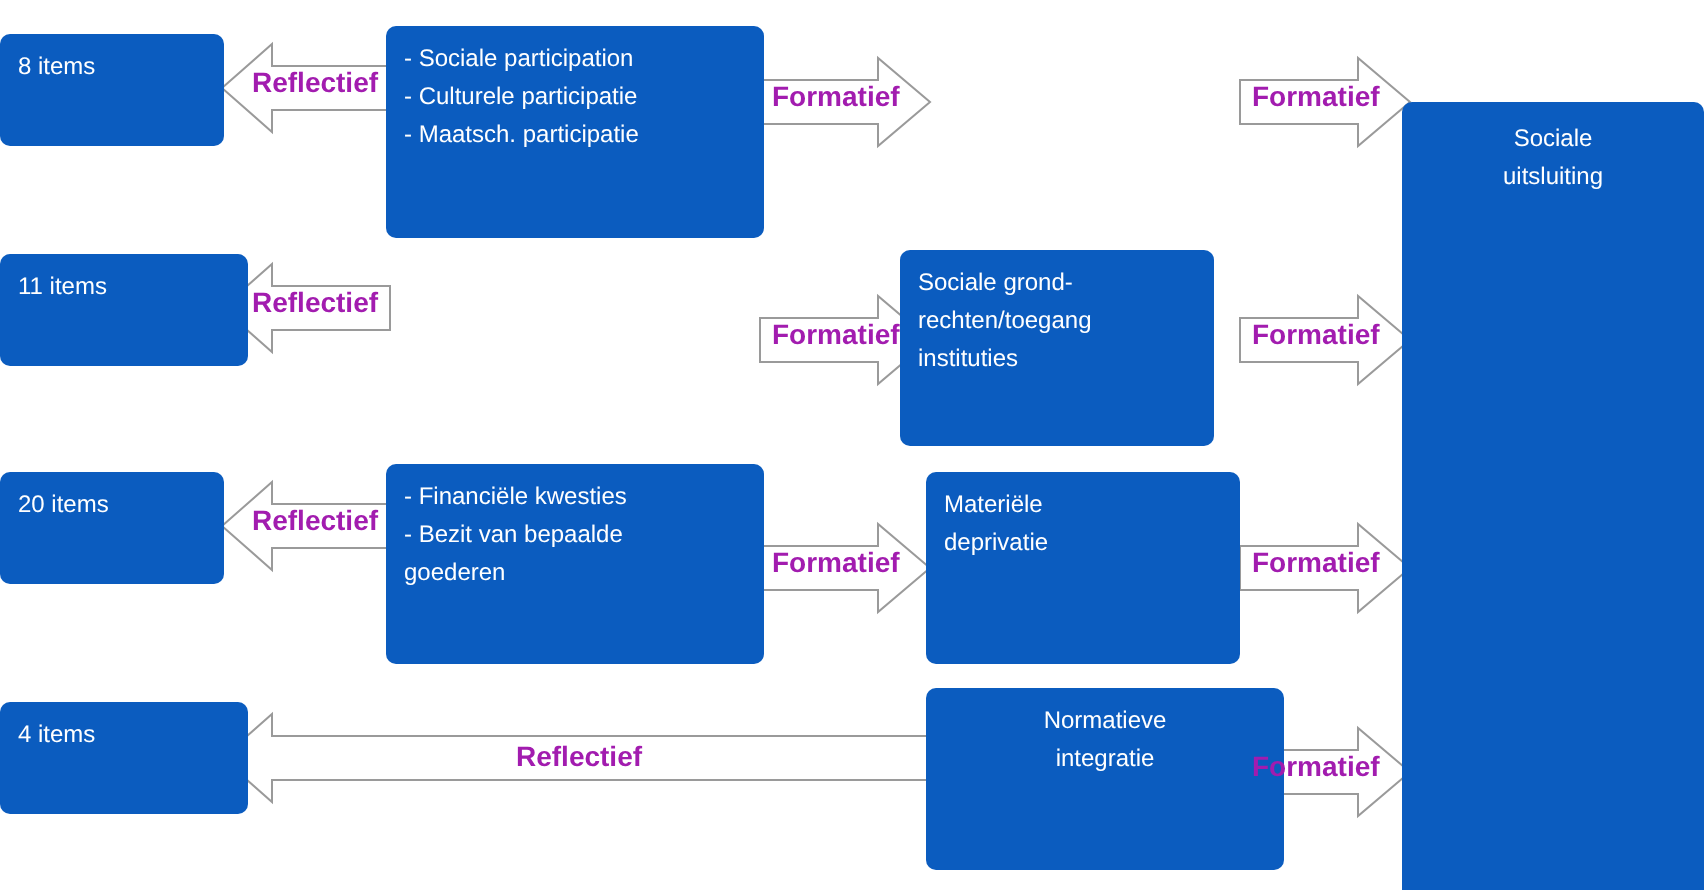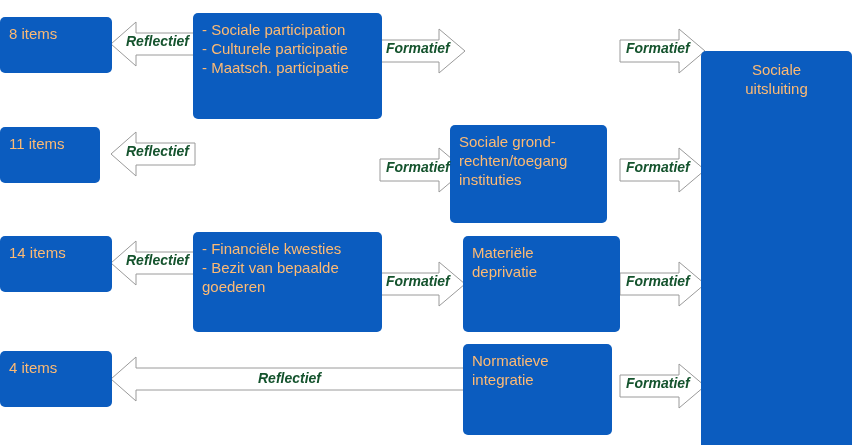--- a/index.html
+++ b/index.html
@@ -12,23 +12,23 @@
     width: 854px;
     height: 445px;
     background: #ffffff;
     font-family: "Liberation Sans", sans-serif;
     overflow: hidden;
   }
   .box {
     position: absolute;
     background: #0B5CBF;
     border-radius: 5px;
-    color: #fdba74;
+    color: #ffffff;
     box-sizing: border-box;
-    font-size: 15px;
+    font-size: 12px;
     line-height: 19px;
     white-space: pre-line;
     z-index: 3;
   }
   .box.pad {
     padding: 7px 9px 0 9px;
   }
   .box.center {
     display: flex;
     align-items: flex-start;
@@ -43,25 +43,24 @@
   }
   .arrow-shape {
     fill: #ffffff;
     stroke: #9a9a9a;
     stroke-width: 1;
   }
   .arrow-label {
     position: absolute;
     z-index: 4;
     font-size: 14px;
-    color: #14532d;
+    color: #a21caf;
     font-weight: bold;
     white-space: nowrap;
     line-height: 16px;
-    font-style: italic;
   }
   .arrow-label.plain {
     font-weight: bold;
   }
 </style>
 </head>
 <body>
 
 <div id="canvas">
 
@@ -83,21 +82,21 @@
   <svg class="arrow-svg" style="left:380px; top:28px;" width="86" height="46">
     <polygon class="arrow-shape" points="0,12 59,12 59,1 85,23 59,45 59,34 0,34"></polygon>
   </svg>
   <div class="arrow-label" style="left:386px; top:40px;">Formatief</div>
 
   <svg class="arrow-svg" style="left:620px; top:28px;" width="86" height="46">
     <polygon class="arrow-shape" points="0,12 59,12 59,1 85,23 59,45 59,34 0,34"></polygon>
   </svg>
   <div class="arrow-label" style="left:626px; top:40px;">Formatief</div>
 
-  <div class="box pad" style="left:0px; top:127px; width:100px; height:56px;">11 items</div>
+  <div class="box pad" style="left:0px; top:127px; width:124px; height:56px;">11 items</div>
 
 
   <div class="box pad" style="left:450px; top:125px; width:157px; height:98px;">Sociale grond-
 rechten/toegang
 instituties</div>
 
   <svg class="arrow-svg" style="left:110px; top:131px;" width="86" height="46">
     <polygon class="arrow-shape" points="1,23 26,1 26,12 85,12 85,34 26,34 26,45"></polygon>
   </svg>
   <div class="arrow-label" style="left:126px; top:143px;">Reflectief</div>
@@ -105,21 +104,21 @@
   <svg class="arrow-svg" style="left:380px; top:147px;" width="86" height="46">
     <polygon class="arrow-shape" points="0,12 59,12 59,1 85,23 59,45 59,34 0,34"></polygon>
   </svg>
   <div class="arrow-label" style="left:386px; top:159px;">Formatief</div>
 
   <svg class="arrow-svg" style="left:620px; top:147px;" width="86" height="46">
     <polygon class="arrow-shape" points="0,12 59,12 59,1 85,23 59,45 59,34 0,34"></polygon>
   </svg>
   <div class="arrow-label" style="left:626px; top:159px;">Formatief</div>
 
-  <div class="box pad" style="left:0px; top:236px; width:112px; height:56px;">14 items</div>
+  <div class="box pad" style="left:0px; top:236px; width:112px; height:56px;">20 items</div>
 
   <div class="box pad" style="left:193px; top:232px; width:189px; height:100px;">- Financiële kwesties
 - Bezit van bepaalde
    goederen</div>
 
   <div class="box pad" style="left:463px; top:236px; width:157px; height:96px;">Materiële
 deprivatie</div>
 
   <svg class="arrow-svg" style="left:110px; top:240px;" width="86" height="46">
     <polygon class="arrow-shape" points="1,23 26,1 26,12 85,12 85,34 26,34 26,45"></polygon>
@@ -129,23 +128,23 @@
   <svg class="arrow-svg" style="left:380px; top:261px;" width="86" height="46">
     <polygon class="arrow-shape" points="0,12 59,12 59,1 85,23 59,45 59,34 0,34"></polygon>
   </svg>
   <div class="arrow-label" style="left:386px; top:273px;">Formatief</div>
 
   <svg class="arrow-svg" style="left:620px; top:261px;" width="86" height="46">
     <polygon class="arrow-shape" points="0,12 59,12 59,1 85,23 59,45 59,34 0,34"></polygon>
   </svg>
   <div class="arrow-label" style="left:626px; top:273px;">Formatief</div>
 
-  <div class="box pad" style="left:0px; top:351px; width:112px; height:56px;">4 items</div>
+  <div class="box pad" style="left:0px; top:351px; width:124px; height:56px;">4 items</div>
 
-  <div class="box pad" style="left:463px; top:344px; width:149px; height:91px;">Normatieve
+  <div class="box pad" style="left:463px; top:344px; width:179px; height:91px;text-align:center;">Normatieve
 integratie</div>
 
   <svg class="arrow-svg" style="left:110px; top:356px;" width="355" height="46">
     <polygon class="arrow-shape" points="1,23 26,1 26,12 354,12 354,34 26,34 26,45"></polygon>
   </svg>
   <div class="arrow-label plain" style="left:258px; top:370px;">Reflectief</div>
 
   <svg class="arrow-svg" style="left:620px; top:363px;" width="86" height="46">
     <polygon class="arrow-shape" points="0,12 59,12 59,1 85,23 59,45 59,34 0,34"></polygon>
   </svg>

